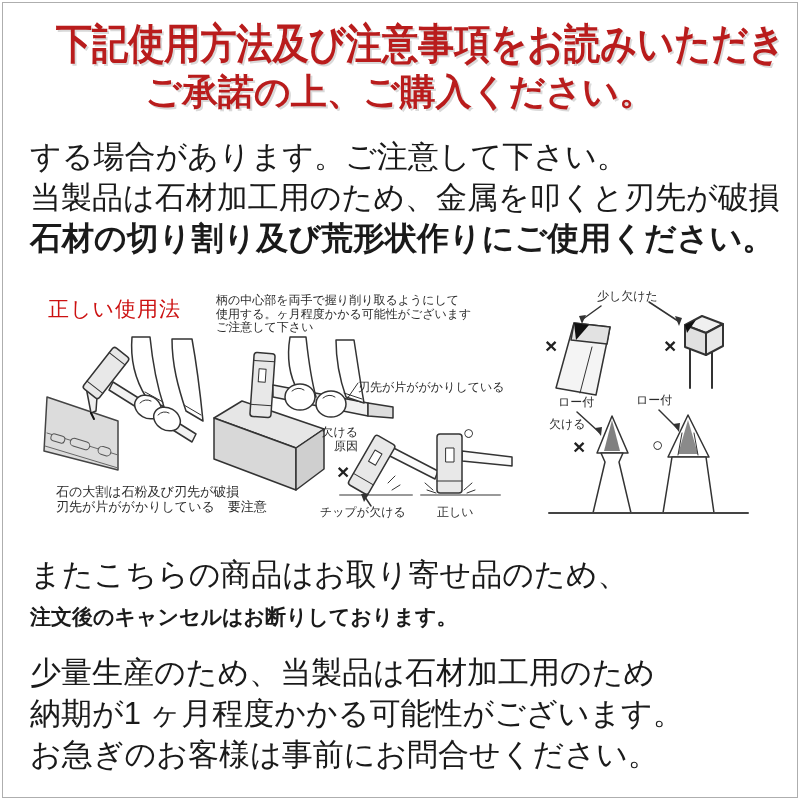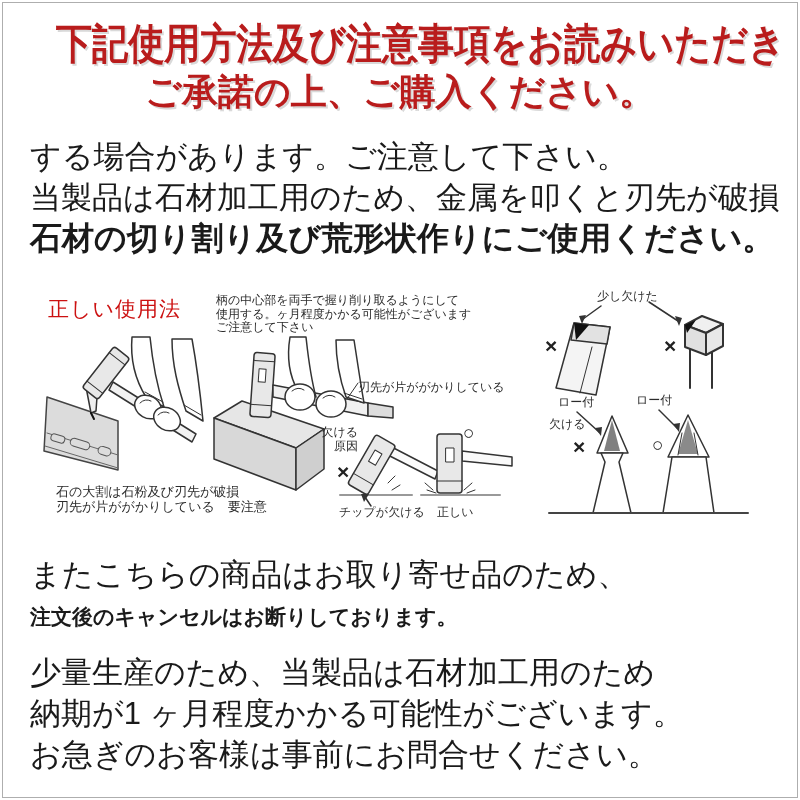--- a/index.html
+++ b/index.html
@@ -180,21 +180,21 @@
     </div>
 
     <div class="lbl" style="left:358px;top:96px;">刃先が片ががかりしている</div>
 
     <div class="lbl right-align" style="left:312px;top:141px;width:46px;">
       <div>欠ける</div>
       <div>原因</div>
     </div>
 
     <span class="mark cross" style="left:337px;top:176px;">×</span>
-    <div class="lbl" style="left:339px;top:221px;">チップが欠ける</div>
+    <div class="lbl" style="left:320px;top:221px;">チップが欠ける</div>
 
     <span class="mark circle" style="left:463px;top:138px;">○</span>
     <div class="lbl" style="left:437px;top:221px;">正しい</div>
 
     <div class="lbl" style="left:597px;top:5px;">少し欠けた</div>
     <span class="mark cross" style="left:545px;top:50px;">×</span>
     <span class="mark cross" style="left:664px;top:50px;">×</span>
 
     <div class="lbl" style="left:558px;top:111px;">ロー付</div>
     <div class="lbl" style="left:636px;top:109px;">ロー付</div>

